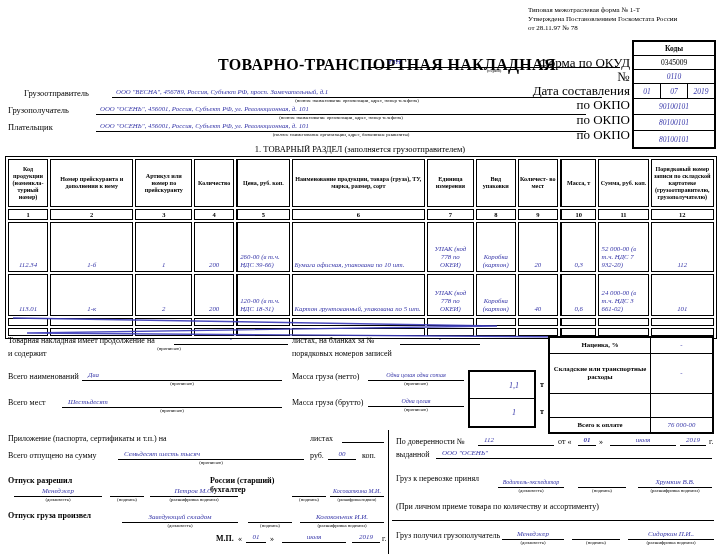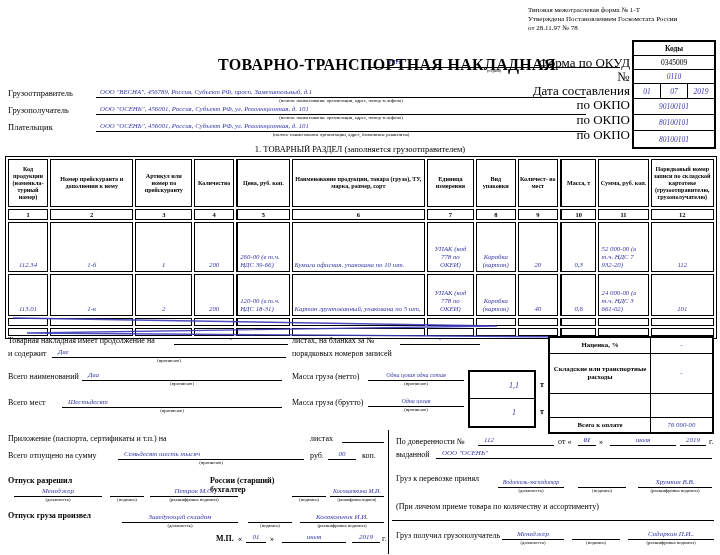--- a/index.html
+++ b/index.html
@@ -89,21 +89,21 @@
     <div class="crow val" style="height:15px;">80100101</div>
     <div class="crow val" style="height:16px;">80100101</div>
   </div>
 
   <div class="doc-title">ТОВАРНО-ТРАНСПОРТНАЯ НАКЛАДНАЯ</div>
   <div class="fld" style="left:368px;top:52px;width:252px;">
     <div class="line val" style="justify-content:flex-start;padding-left:20px;min-height:14px;">ТТН</div>
     <div class="cap">(серия)</div>
   </div>
 
-  <div class="party" style="top:88px;">
+  <div class="party" style="top:88px;margin-left:16px;">
     <div class="prow">
       <span class="plabel">Грузоотправитель</span>
       <span class="pline val">ООО "ВЕСНА", 456789, Россия, Субъект РФ, просп. Замечательный, д.1</span>
     </div>
     <div class="pcap">(полное наименование организации, адрес, номер телефона)</div>
   </div>
   <div class="party" style="top:122px;">
     <div class="prow">
       <span class="plabel">Плательщик</span>
       <span class="pline val">ООО "ОСЕНЬ", 456001, Россия, Субъект РФ, ул. Революционная, д. 101</span>
@@ -234,21 +234,20 @@
   <span class="abs lbl8" style="left:8px;top:336px;">Товарная накладная имеет продолжение на</span>
   <div class="fld" style="left:174px;top:333px;width:114px;">
     <div class="line val">-</div>
   </div>
   <span class="abs lbl8" style="left:292px;top:336px;">листах, на бланках за №</span>
   <div class="fld" style="left:400px;top:333px;width:80px;">
     <div class="line val">-</div>
   </div>
   <span class="abs lbl8" style="left:8px;top:349px;">и содержит</span>
   <div class="fld left" style="left:52px;top:346px;width:234px;">
-    <div class="line val">Две</div>
     <div class="cap">(прописью)</div>
   </div>
   <span class="abs lbl8" style="left:292px;top:349px;">порядковых номеров записей</span>
 
   <span class="abs lbl8" style="left:8px;top:372px;">Всего наименований</span>
   <div class="fld left" style="left:82px;top:369px;width:200px;">
     <div class="line val">Два</div>
     <div class="cap">(прописью)</div>
   </div>
   <span class="abs lbl8" style="left:292px;top:372px;">Масса груза (нетто)</span>

